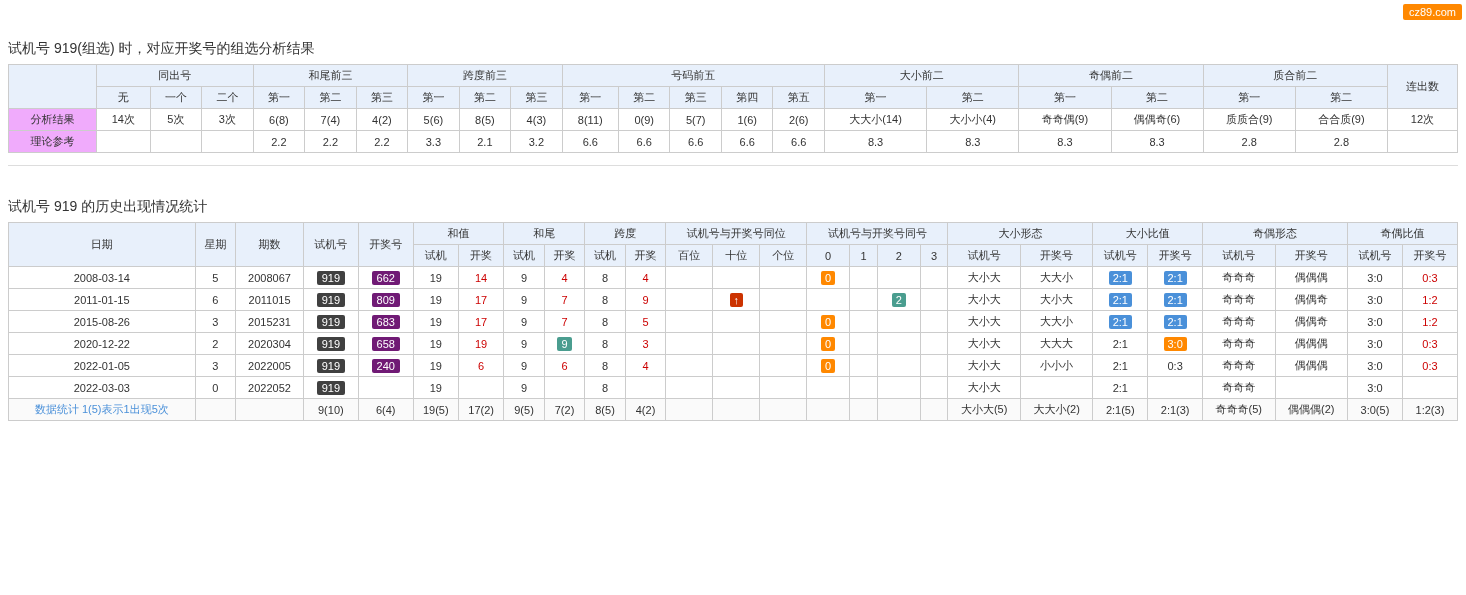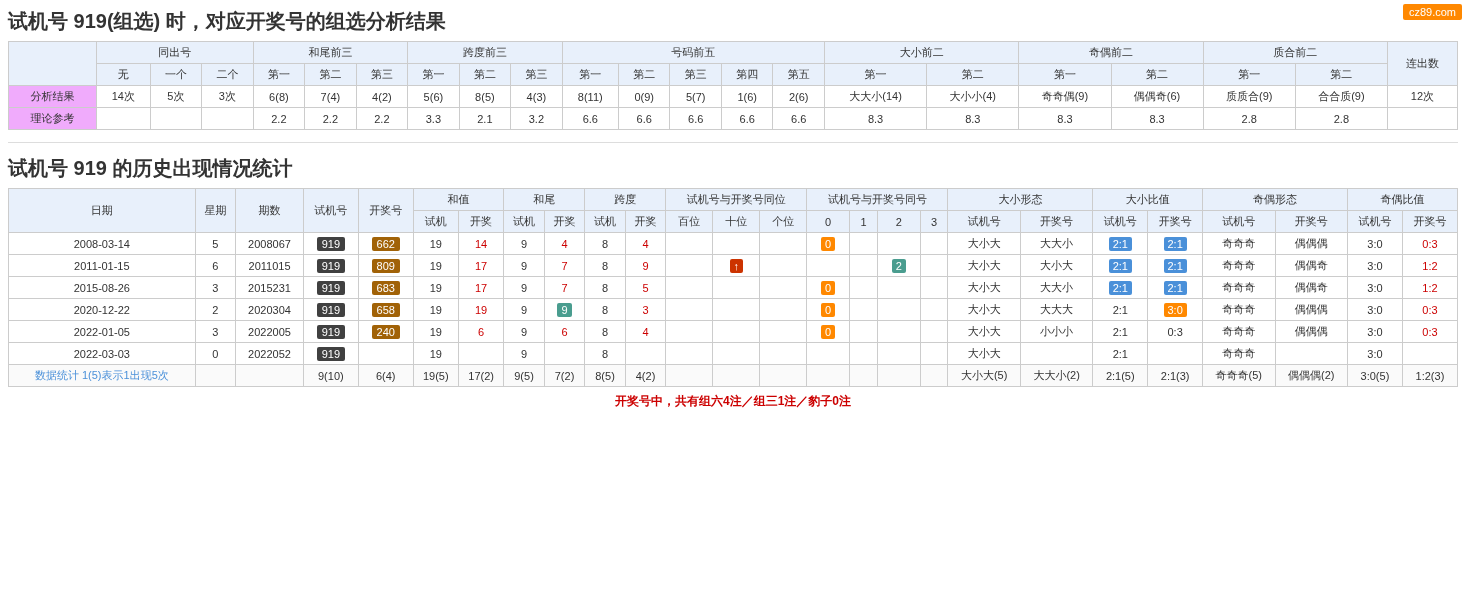--- a/index.html
+++ b/index.html
@@ -6,21 +6,21 @@
     body { font-family: 'SimSun', 'Microsoft YaHei', Arial, sans-serif; font-size: 12px; background: #fff; color: #333; }
     
     .page-wrapper { padding: 8px; max-width: 1466px; }
     
     .site-badge {
       position: fixed; top: 4px; right: 4px;
       background: #ff8800; color: #fff; font-size: 11px; font-weight: normal;
       padding: 2px 6px; border-radius: 2px; z-index: 999;
     }
     
-    .section-title { font-size: 20px; font-weight: bold; margin-bottom: 6px; color: #333; }
+    .section-title { font-size: 14px; font-weight: normal; margin-bottom: 6px; color: #333; margin-top: 32px; }
     
     
     .tab-bar { display: flex; border-bottom: 2px solid #4a90d9; margin-bottom: 8px; }
     .tab-item {
       padding: 6px 18px; cursor: pointer; border: 1px solid #ccc;
       border-bottom: none; background: #f0f0f0; color: #333; margin-right: 2px;
       font-size: 13px;
     }
     .tab-item.active { background: #4a90d9; color: #fff; border-color: #4a90d9; }
     
@@ -29,21 +29,21 @@
     th, td { border: 1px solid #ccc; padding: 3px 4px; text-align: center; white-space: nowrap; }
     th { background: #e8f0fb; font-weight: normal; }
     .row-header { background: #f0abfc; font-weight: normal; }
     
     .analysis-table th, .analysis-table td { font-size: 11px; }
     
     
     .red { color: #cc0000; }
     
     .badge-teal { background: #404040; color: #fff; padding: 1px 5px; border-radius: 2px; }
-    .badge-orange { background: #a16207; color: #fff; padding: 1px 5px; border-radius: 2px; }
+    .badge-orange { background: #701a75; color: #fff; padding: 1px 5px; border-radius: 2px; }
     
     .highlight-orange { background: #ff8800; color: #fff; padding: 1px 4px; border-radius: 2px; display: inline-block; }
     .highlight-teal { background: #4a9d8f; color: #fff; padding: 1px 4px; border-radius: 2px; display: inline-block; }
     .highlight-blue { background: #4a90d9; color: #fff; padding: 1px 4px; border-radius: 2px; display: inline-block; }
     
     .section-divider { margin: 12px 0; border: none; border-top: 1px solid #ddd; }
     
     .stats-row td { background: #fafafa; color: #333; }
     .stats-row td:first-child { color: #4a90d9; }
     
@@ -387,17 +387,14 @@
           <td>2:1(5)</td>
           <td>2:1(3)</td>
           <td>奇奇奇(5)</td>
           <td>偶偶偶(2)</td>
           <td>3:0(5)</td>
           <td>1:2(3)</td>
         </tr>
       </tbody>
   </table>
 
-  <div class="summary-bar">
-    <span>开奖号中，共有组六</span><span class="red">4</span><span>注／组三</span><span class="red">1</span><span>注／豹子</span><span class="red">0</span><span>注</span>
-  </div>
 
 </div>
 
 </body></html>

